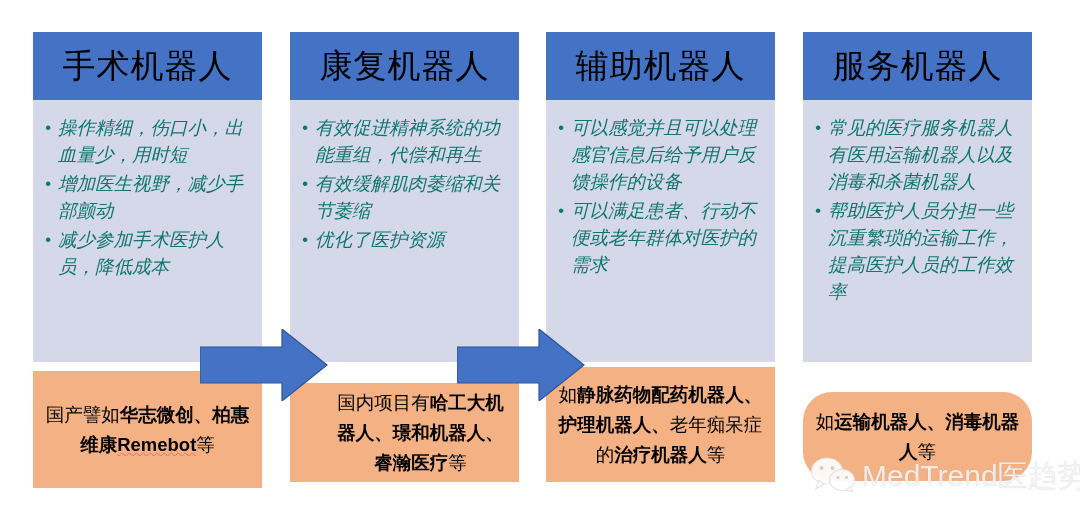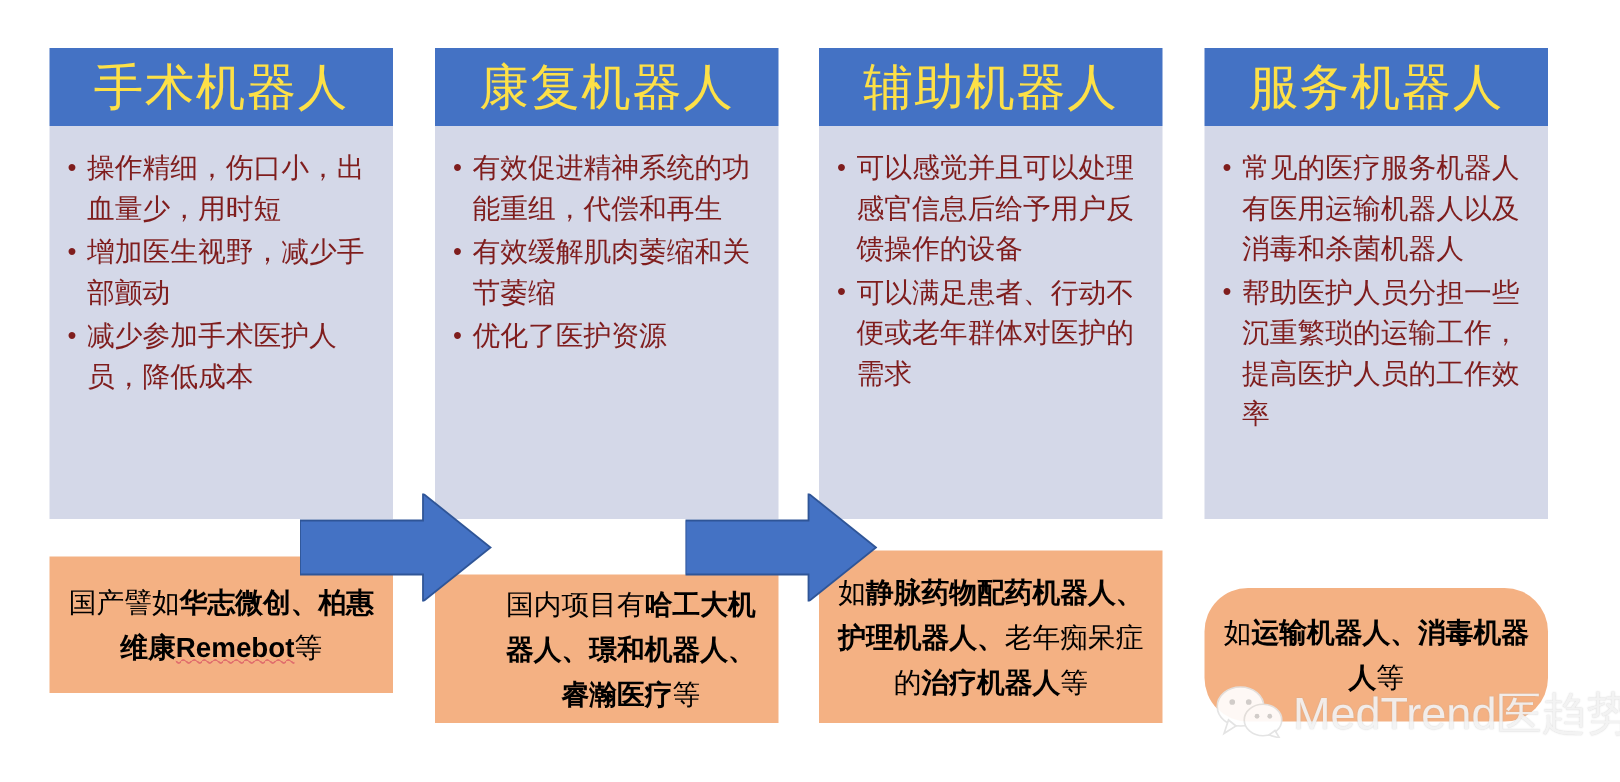--- a/index.html
+++ b/index.html
@@ -12,34 +12,35 @@
   .stage{position:absolute;left:0;top:0;width:1080px;height:521px;}
 
   
   .col{position:absolute;top:32px;width:229px;}
   .col-1{left:33px;}
   .col-2{left:290px;}
   .col-3{left:546px;}
   .col-4{left:803px;}
 
   .header{
-    height:52px;
+    height:68px;
     background:#4472c4;
-    color:#fde047;
+    color:#000000;
     display:flex;align-items:center;justify-content:center;
     font-size:33px;
     letter-spacing:1px;
     font-weight:400;
   }
 
   .panel{
     background:#d4d8e8;
-    color:#7f1d1d;
+    color:#0f766e;
     box-sizing:border-box;
     padding:14px 10px 10px 10px;
+    font-style:italic;
   }
   .panel-1{height:262px;}
   .panel-2{height:262px;}
   .panel-3{height:262px;}
   .panel-4{height:262px;}
 
   ul.bullets{
     margin:0;padding:0;list-style:none;
   }
   ul.bullets li{
@@ -64,21 +65,21 @@
     background:#f4b183;
     color:#000000;
     box-sizing:border-box;
     display:flex;align-items:center;justify-content:center;
     text-align:center;
     font-size:18.5px;
     line-height:30px;
     padding:6px 8px;
   }
   .ob b{font-weight:bold;}
-  .ob-1{left:33px;top:371px;height:91px;}
+  .ob-1{left:33px;top:371px;height:117px;}
   .ob-2{left:290px;top:383px;height:99px;padding-left:40px;}
   .ob-3{left:546px;top:367px;height:115px;text-align:center;}
   .ob-4{left:803px;top:392px;height:89px;border-radius:29px;}
 
   .u-squiggle{
     text-decoration:underline;
     text-decoration-color:#e06c6c;
     text-decoration-style:wavy;
     text-decoration-thickness:1px;
   }

